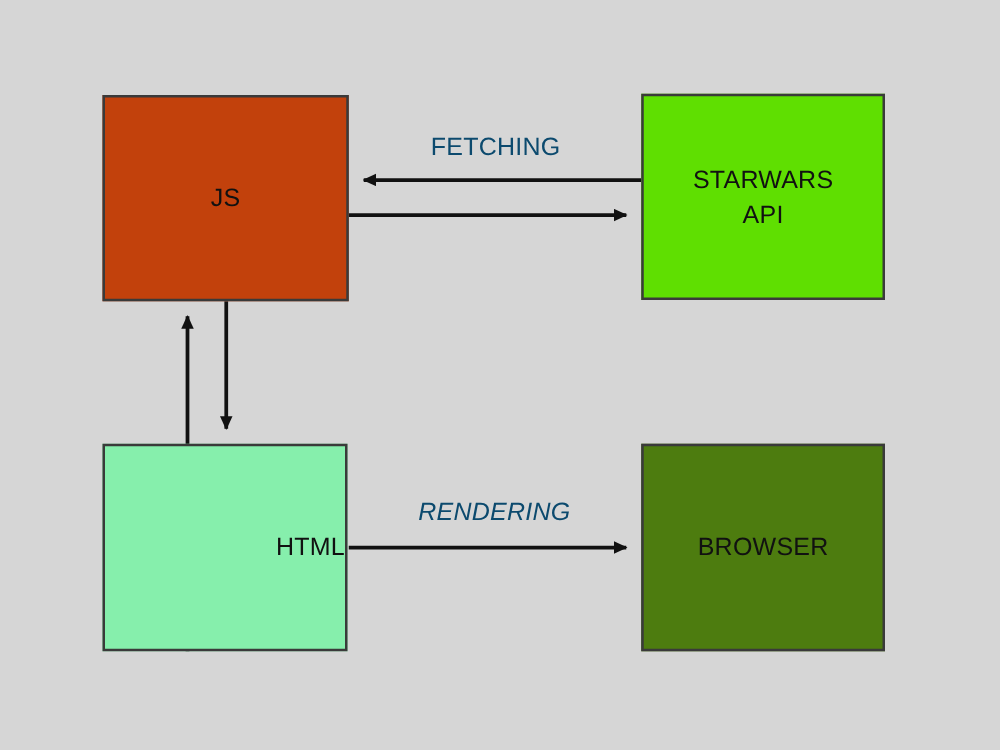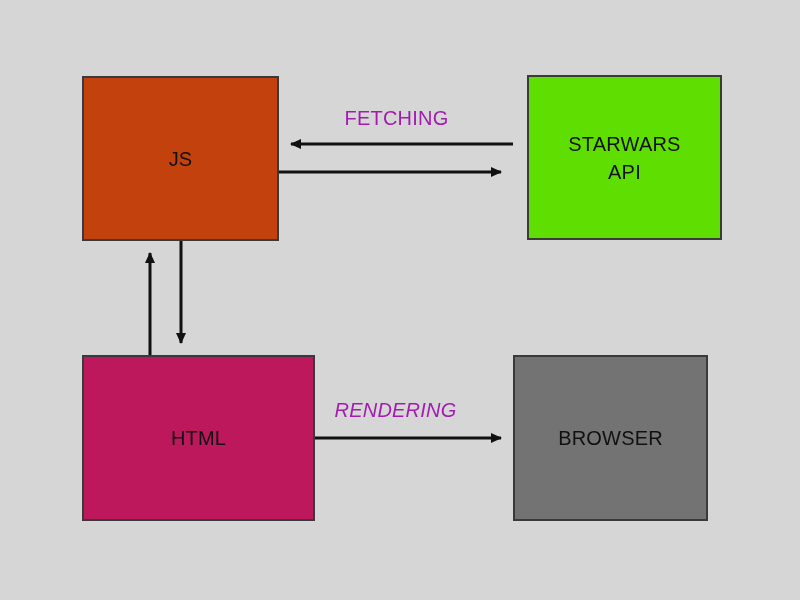--- a/index.html
+++ b/index.html
@@ -38,21 +38,21 @@
     line-height: 28px;
     letter-spacing: 0.2px;
     text-align: center;
   }
   .node-label {
     display: block;
     white-space: pre;
   }
   .edge-label {
     position: absolute;
-    color: #a21caf;
+    color: #0c4a6e;
     font-size: 20px;
     line-height: 24px;
     letter-spacing: 0.2px;
     white-space: nowrap;
     text-align: center;
   }
 </style>
 </head>
 <body>
 
@@ -82,30 +82,30 @@
 
     <line x1="181" y1="241" x2="181" y2="343" stroke="#111111" stroke-width="3" marker-end="url(#arrow-down)"></line>
 
     <line x1="279" y1="438" x2="501" y2="438" stroke="#111111" stroke-width="3" marker-end="url(#arrow-right)"></line>
   </svg>
 
   <div class="node-box" style="left:82px; top:76px; width:197px; height:165px; background:#c2410c;">
     <span class="node-label">JS</span>
   </div>
 
-  <div class="node-box" style="left:527px; top:75px; width:195px; height:165px; background:#5fdf01;">
+  <div class="node-box" style="left:513px; top:75px; width:195px; height:165px; background:#5fdf01;">
     <span class="node-label">STARWARS</span>
     <span class="node-label">API</span>
   </div>
 
-  <div class="node-box" style="left:82px; top:355px; width:233px; height:166px; background:#be185d;">
+  <div class="node-box" style="left:82px; top:355px; width:196px; height:166px; background:#86efac;align-items:flex-end;">
     <span class="node-label">HTML</span>
   </div>
 
-  <div class="node-box" style="left:513px; top:355px; width:195px; height:166px; background:#737373;">
+  <div class="node-box" style="left:513px; top:355px; width:195px; height:166px; background:#4d7c0f;">
     <span class="node-label">BROWSER</span>
   </div>
 
   <div class="edge-label" style="left:280px; top:106px; width:233px;">
     <span>FETCHING</span>
   </div>
 
   <div class="edge-label" style="left:272px; top:398px; width:247px;font-style:italic;">
     <span>RENDERING</span>
   </div>

